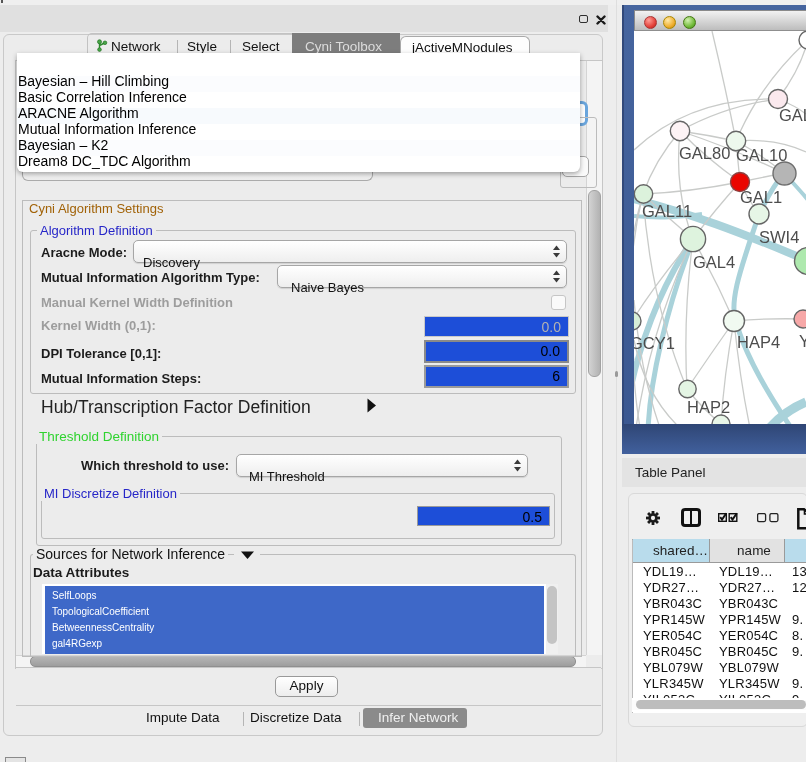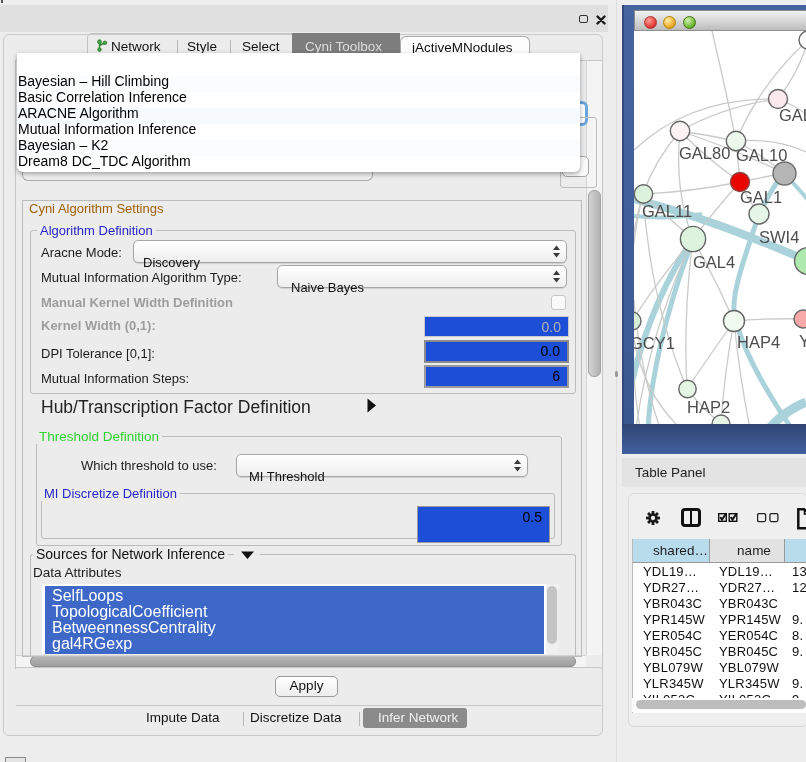--- a/index.html
+++ b/index.html
@@ -1,20 +1,20 @@
 <!DOCTYPE html>
 <html><head>
 <meta charset="utf-8">
 <style>
   html,body{margin:0;padding:0;}
   body{font-family:"Liberation Sans",sans-serif;}
   #root{position:relative;width:806px;height:762px;background:#ededed;overflow:hidden;}
   .abs{position:absolute;}
   .b{font-weight:normal;}
-  .lbl{position:absolute;font-size:13px;color:#1c1c1c;font-weight:normal;white-space:nowrap;}
+  .lbl{position:absolute;font-size:13px;color:#1c1c1c;font-weight:bold;white-space:nowrap;}
   .glbl{position:absolute;font-size:13px;color:#9d9d9d;font-weight:bold;white-space:nowrap;}
   .grp{position:absolute;border:1px solid #bcbcbc;border-radius:3px;}
   .gtitle{position:absolute;font-size:13px;background:#ececec;padding:0 3px;white-space:nowrap;}
   .combo{position:absolute;background:linear-gradient(#ffffff,#eeeeee);border:1px solid #a6a6a6;border-radius:5px;box-shadow:0 1px 1px rgba(0,0,0,0.12);}
   .combo .ct{position:absolute;left:9px;top:14px;font-size:13px;color:#111;white-space:nowrap;}
   .field{position:absolute;background:#1d4ed8;font-size:14px;text-align:right;white-space:nowrap;}
   .tabsep{position:absolute;width:1px;height:14px;background:#b5b5b5;top:40px;}
 </style>
 </head>
 <body>
@@ -103,33 +103,33 @@
   <div class="lbl" style="left:81px;top:458px;text-align:right;">Which threshold to use:</div>
   <div class="combo" style="left:236px;top:454px;width:290px;height:21px;">
     <span class="ct" style="left:12px;">MI Threshold</span>
     <svg style="position:absolute;right:5px;top:4px;" width="9" height="13" viewBox="0 0 9 13">
         <path d="M4.5 0.5 L8 5 L1 5 Z" fill="#3a3a3a"></path>
         <path d="M4.5 12.5 L8 8 L1 8 Z" fill="#3a3a3a"></path>
       </svg>
   </div>
   <div class="grp" style="left:41px;top:493px;width:512px;height:44px;"></div>
   <div class="gtitle" style="left:41px;top:486px;color:#2626c8;">MI Discretize Definition</div>
-  <div class="field" style="left:417px;top:506px;width:133px;height:37px;border:1px solid #9a9a9a;color:#000;line-height:20px;padding-right:7px;box-sizing:border-box;">0.5</div>
+  <div class="field" style="left:417px;top:506px;width:133px;height:20px;border:1px solid #9a9a9a;color:#000;line-height:20px;padding-right:7px;box-sizing:border-box;">0.5</div>
 
   <div class="grp" style="left:30px;top:554px;width:544px;height:101px;border-bottom:none;border-radius:3px 3px 0 0;"></div>
   <div class="gtitle" style="left:33px;top:546px;color:#111;font-size:14px;">Sources for Network Inference</div>
   <div class="abs" style="left:234px;top:548px;width:26px;height:13px;background:#ececec;"></div>
   <svg class="abs" style="left:240px;top:550px;" width="15" height="10" viewBox="0 0 15 10">
       <path d="M1 1.5 L14 1.5 L7.5 9 Z" fill="#111"></path>
     </svg>
   <div class="lbl" style="left:33px;top:565px;font-size:13.5px;">Data Attributes</div>
 
   <div class="abs" style="left:42px;top:584px;width:516px;height:70px;background:#fff;"></div>
   <div class="abs" style="left:45px;top:586px;width:499px;height:68px;background:#3e68c8;"></div>
-  <div class="abs" style="left:52px;top:588px;font-size:16px;color:#fff;line-height:15.9px;">SelfLoops<br>TopologicalCoefficient<br>BetweennessCentrality<br>gal4RGexp</div>
+  <div class="abs" style="left:52px;top:588px;font-size:10px;color:#fff;line-height:15.9px;">SelfLoops<br>TopologicalCoefficient<br>BetweennessCentrality<br>gal4RGexp</div>
   <div class="abs" style="left:546px;top:584px;width:12px;height:70px;background:#f0f0f0;"></div>
   <div class="abs" style="left:547px;top:586px;width:10px;height:58px;background:#c4c4c4;border-radius:5px;"></div>
 
   <div class="abs" style="left:16px;top:667px;width:585px;height:37px;background:#ececec;border-top:1px solid #c6c6c6;border-bottom:1px solid #c6c6c6;"></div>
   <div class="abs" style="left:275px;top:676px;width:61px;height:19px;background:linear-gradient(#ffffff,#ededed);border:1px solid #999;border-radius:5px;text-align:center;font-size:13.5px;color:#111;line-height:18px;">Apply</div>
 
   <div class="abs" style="left:146px;top:710px;font-size:13.5px;color:#111;">Impute Data</div>
   <div class="tabsep" style="left:243px;top:712px;"></div>
   <div class="abs" style="left:250px;top:710px;font-size:13.5px;color:#111;">Discretize Data</div>
   <div class="tabsep" style="left:359px;top:712px;"></div>

